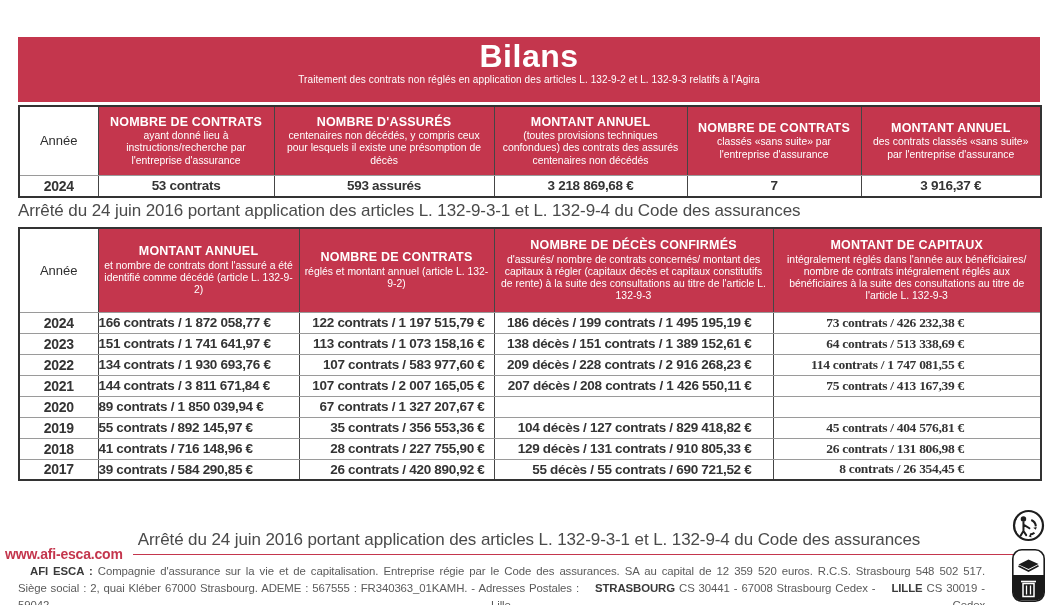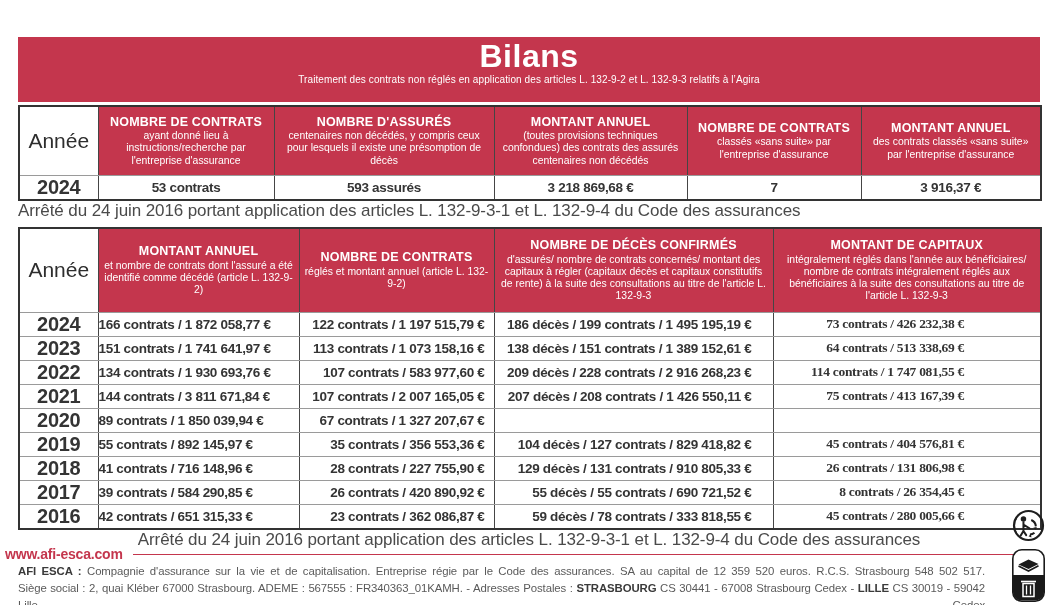--- a/index.html
+++ b/index.html
@@ -12,25 +12,25 @@
   .banner-title { font-size:32px; font-weight:bold; letter-spacing:0.5px; line-height:1.05; padding-top:3px; }
   .banner-sub { font-size:10px; letter-spacing:0.1px; }
 
   
   table { border-collapse:collapse; table-layout:fixed; position:absolute; left:18px;
           border:2px solid #333; }
   th, td { border-left:1.5px solid #454545; border-right:1.5px solid #454545;
            border-top:1px solid #9a9a9a; border-bottom:1px solid #9a9a9a;
            overflow:hidden; white-space:nowrap; }
   th.red { background:#c4364d; color:#fff; vertical-align:middle; padding:3px 5px; white-space:normal; }
-  th.year-h { background:#fff; color:#2e2e2e; font-weight:normal; font-size:21px; text-align:center; }
+  th.year-h { background:#fff; color:#2e2e2e; font-weight:normal; font-size:13px; text-align:center; }
   .h-title { font-size:12.5px; font-weight:bold; letter-spacing:0.2px; line-height:1.25; }
   .h-sub { font-size:10.4px; font-weight:normal; line-height:1.18; letter-spacing:0; }
   td { color:#343434; font-weight:bold; font-size:13.5px; letter-spacing:-0.3px; }
-  td.year { text-align:center; font-size:20px; }
+  td.year { text-align:center; font-size:14px; }
   #table1 { top:105px; width:1022px; }
   #table1 th { height:69px; }
   #table1 td { height:22px; text-align:center; }
   #table2 { top:227px; width:1022px; }
   #table2 th { height:84px; }
   #table2 td { height:21px; }
   #table2 td.c1 { text-align:left; padding-right:8px; }
   #table2 td.c2 { text-align:right; padding-right:9px; }
   #table2 td.c3 { text-align:right; padding-right:21px; }
   #table2 td.c4 { text-align:right; padding-right:76px;font-family:Liberation Serif, serif; }
@@ -40,21 +40,21 @@
   #caption1 { left:18px; top:201px; }
   #caption2 { left:0; top:530px; width:1058px; text-align:center; }
 
   
   .weblink-row { position:absolute; left:5px; top:546px; width:1022px; display:flex; align-items:center; }
   .weblink { color:#c4364d; font-weight:bold; font-size:14px; text-decoration:none; letter-spacing:-0.2px; }
   .red-rule { flex:1; height:0; border-top:1.6px solid #c4364d; margin-left:10px; }
   .legal { position:absolute; left:18px; top:563px; width:967px; color:#5a5a5a; font-size:11.4px;
            letter-spacing:-0.1px; }
   .legal-line { text-align:justify; text-align-last:justify; line-height:1.5; white-space:normal; }
-  .legal b { color:#3a3a3a; }
+  .legal b { color:#3a3a3a;margin-left:12px; }
 
   
   .eco-icons { position:absolute; left:1011px; top:509px; width:34px; display:flex;
                flex-direction:column; align-items:center; gap:3px; }
 </style>
 </head>
 <body>
 
 <div class="page">
 
@@ -185,27 +185,20 @@
       <td class="c2">28 contrats / 227 755,90 €</td>
       <td class="c3">129 décès / 131 contrats / 910 805,33 €</td>
       <td class="c4">26 contrats / 131 806,98 €</td>
     </tr>
     <tr>
       <td class="year">2017</td>
       <td class="c1">39 contrats / 584 290,85 €</td>
       <td class="c2">26 contrats / 420 890,92 €</td>
       <td class="c3">55 décès / 55 contrats / 690 721,52 €</td>
       <td class="c4">8 contrats / 26 354,45 €</td>
-    </tr>
-    <tr>
-      <td class="year">2016</td>
-      <td class="c1">42 contrats / 651 315,33 €</td>
-      <td class="c2">23 contrats / 362 086,87 €</td>
-      <td class="c3">59 décès / 78 contrats / 333 818,55 €</td>
-      <td class="c4">45 contrats / 280 005,66 €</td>
     </tr>
   </tbody>
     </table>
 
   <div id="caption2" class="caption">Arrêté du 24 juin 2016 portant application des articles L. 132-9-3-1 et L. 132-9-4 du Code des assurances</div>
 
   <div class="weblink-row">
     <a class="weblink" href="#">www.afi-esca.com</a>
     <div class="red-rule"></div>
   </div>

